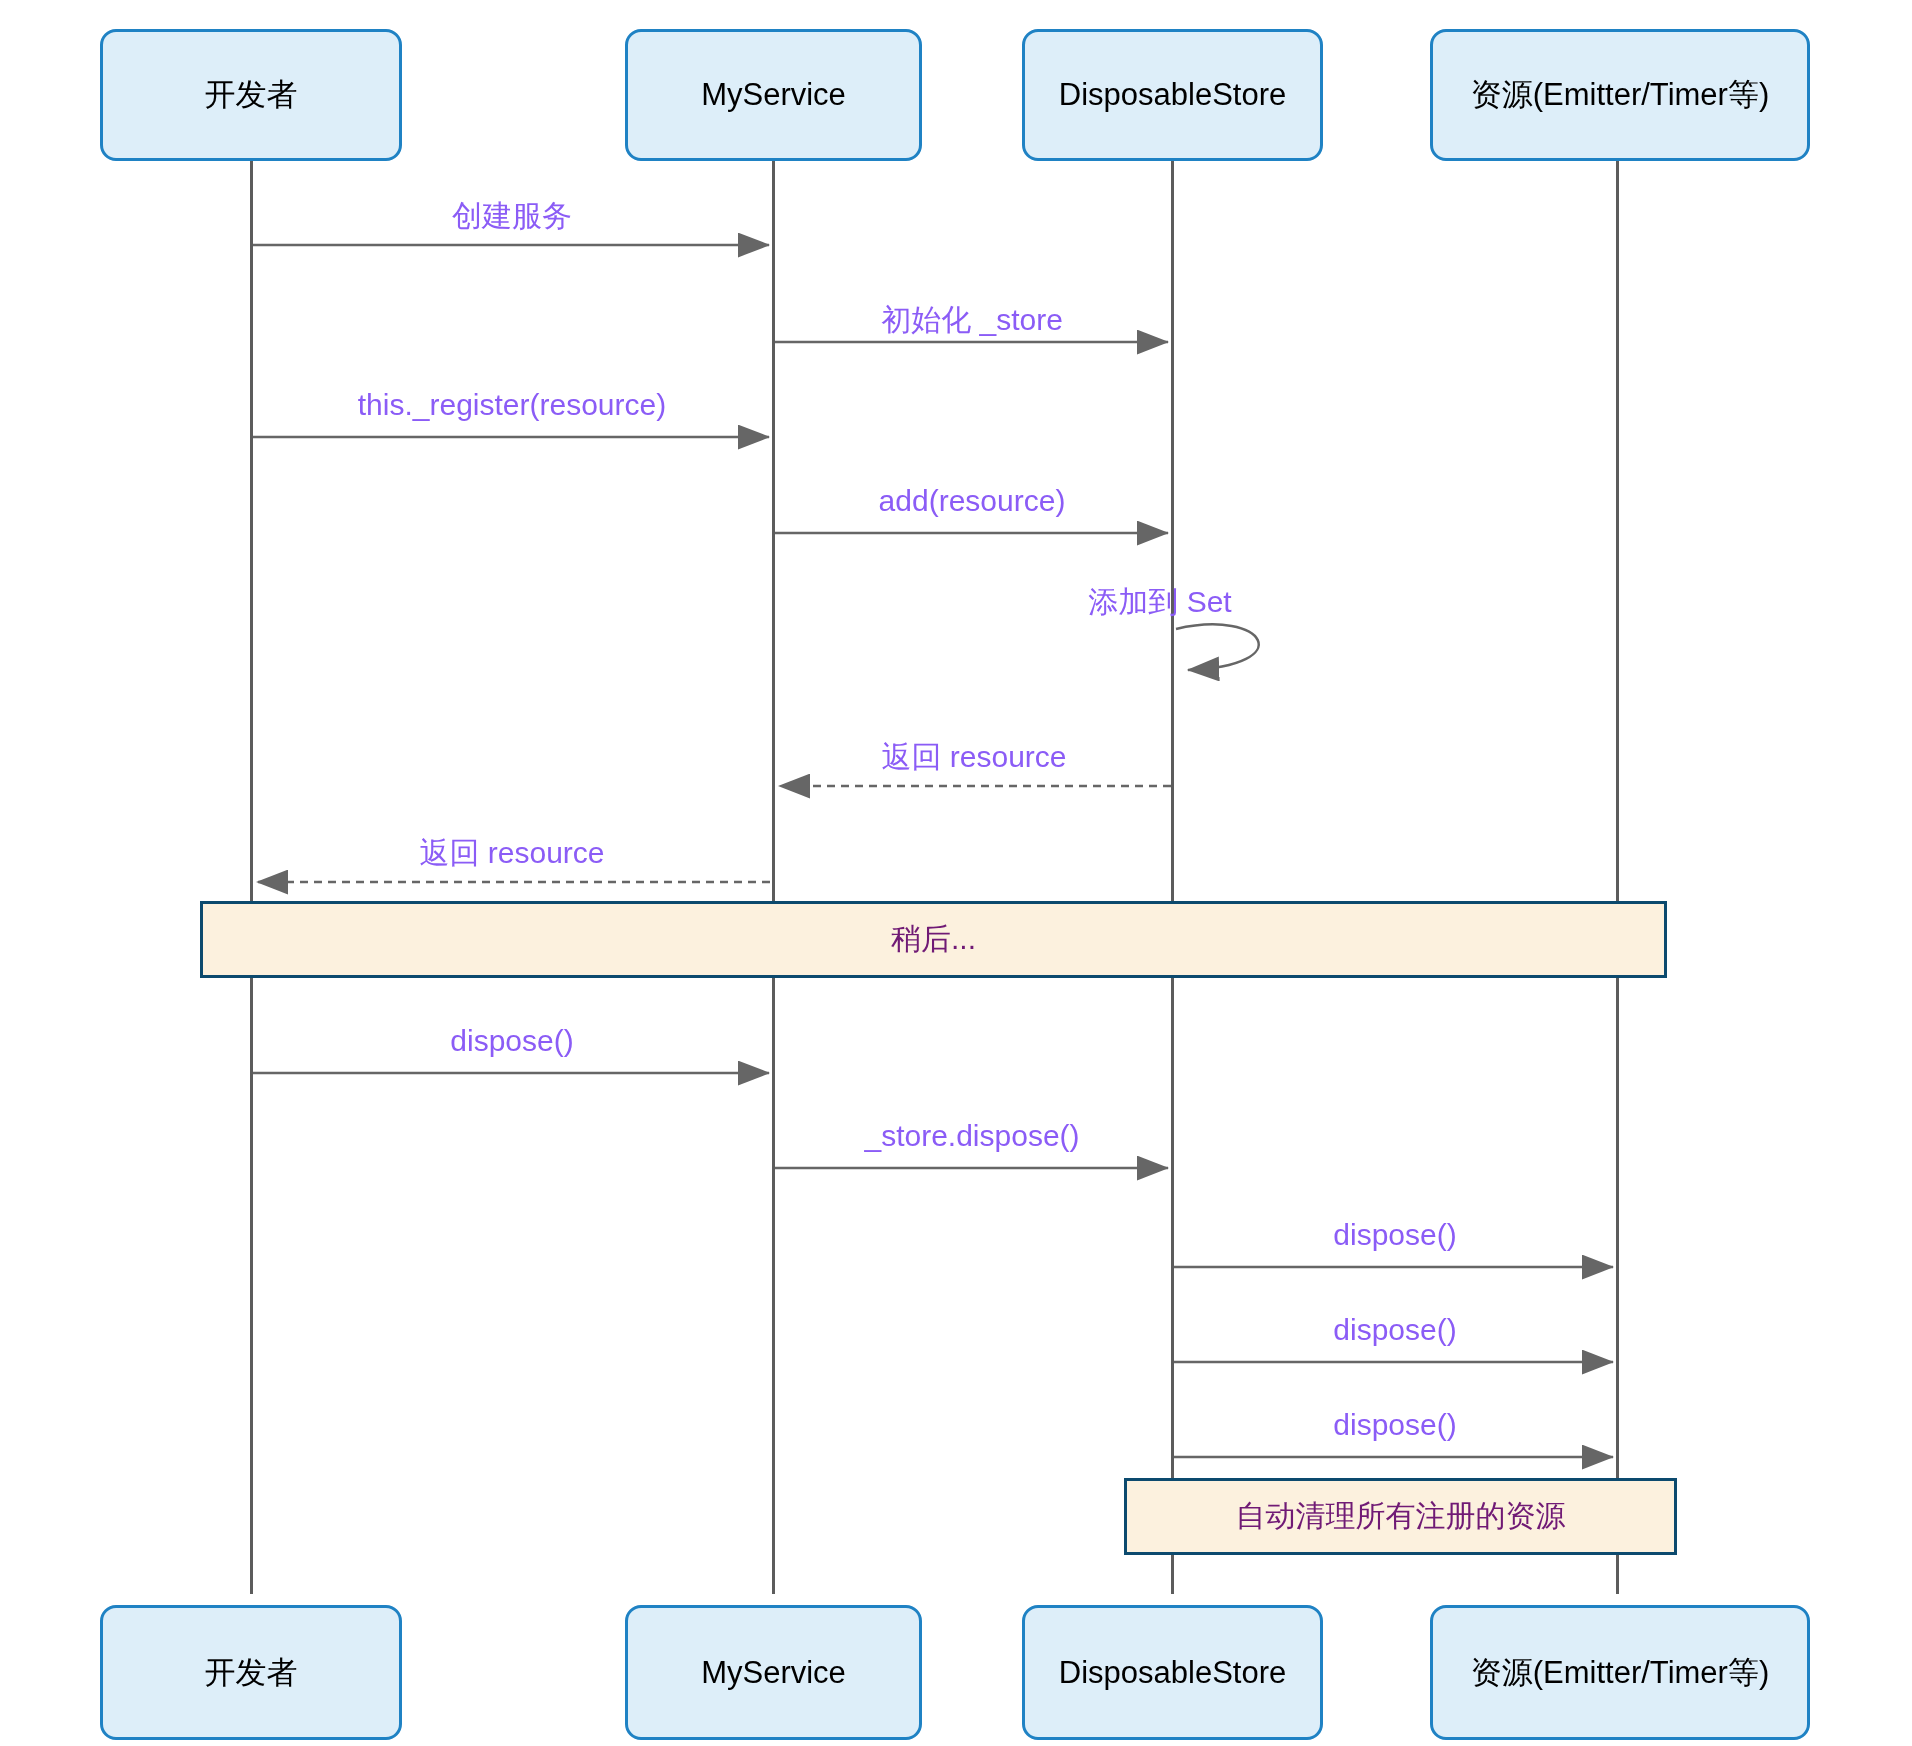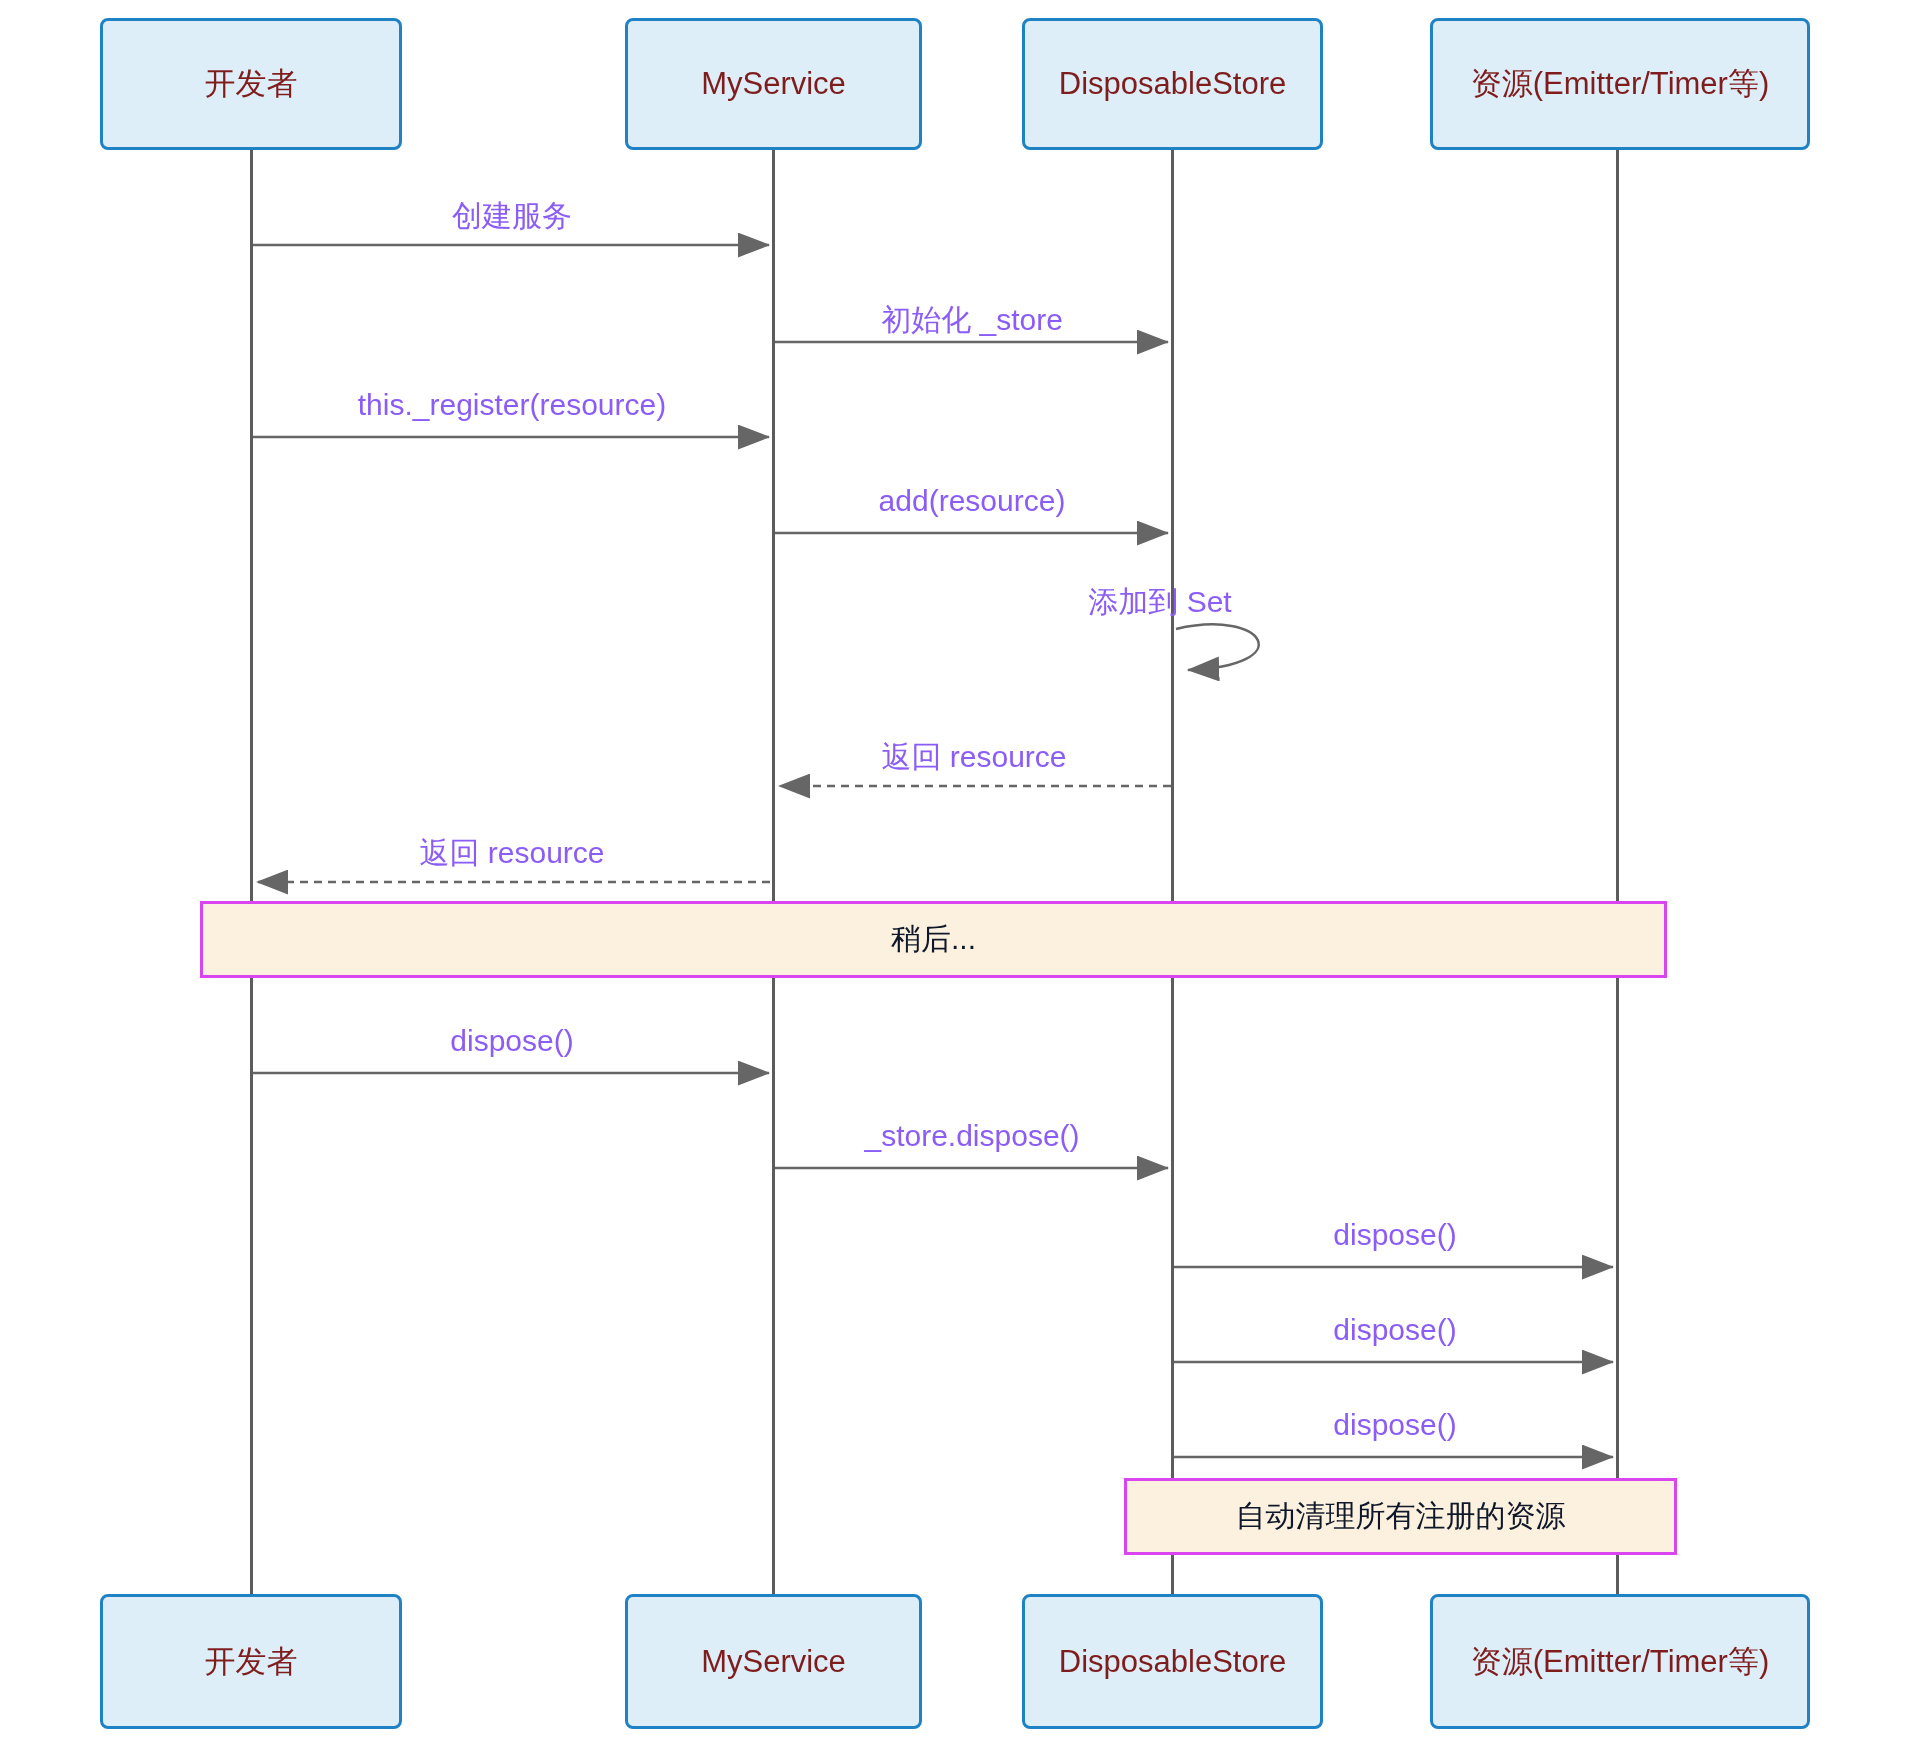--- a/index.html
+++ b/index.html
@@ -17,43 +17,44 @@
     left: 0; top: 0;
     width: 1912px; height: 1746px;
   }
   .actor {
     position: absolute;
     display: flex;
     align-items: center;
     justify-content: center;
     background: #ddeef9;
     border: 3px solid #1f82c4;
-    border-radius: 8px;
+    border-radius: 16px;
     font-size: 31px;
-    color: #7f1d1d;
+    color: #000000;
     box-sizing: border-box;
     text-align: center;
+    margin-top: 11px;
   }
   .msg {
     position: absolute;
     transform: translateX(-50%);
     font-size: 30px;
     white-space: nowrap;
     color: #8b5cf6;
   }
   .note {
     position: absolute;
     display: flex;
     align-items: center;
     justify-content: center;
     background: #fcf1de;
-    border: 3px solid #d946ef;
+    border: 3px solid #0c4a6e;
     box-sizing: border-box;
     font-size: 30px;
-    color: #0f172a;
+    color: #701a75;
   }
   .watermark {
     position: absolute;
     right: 52px;
     top: 1668px;
     font-size: 30px;
     letter-spacing: 1px;
     color: rgba(255,255,255,0.78);
     -webkit-text-stroke: 1.4px rgba(100,100,100,0.65);
     white-space: nowrap;

